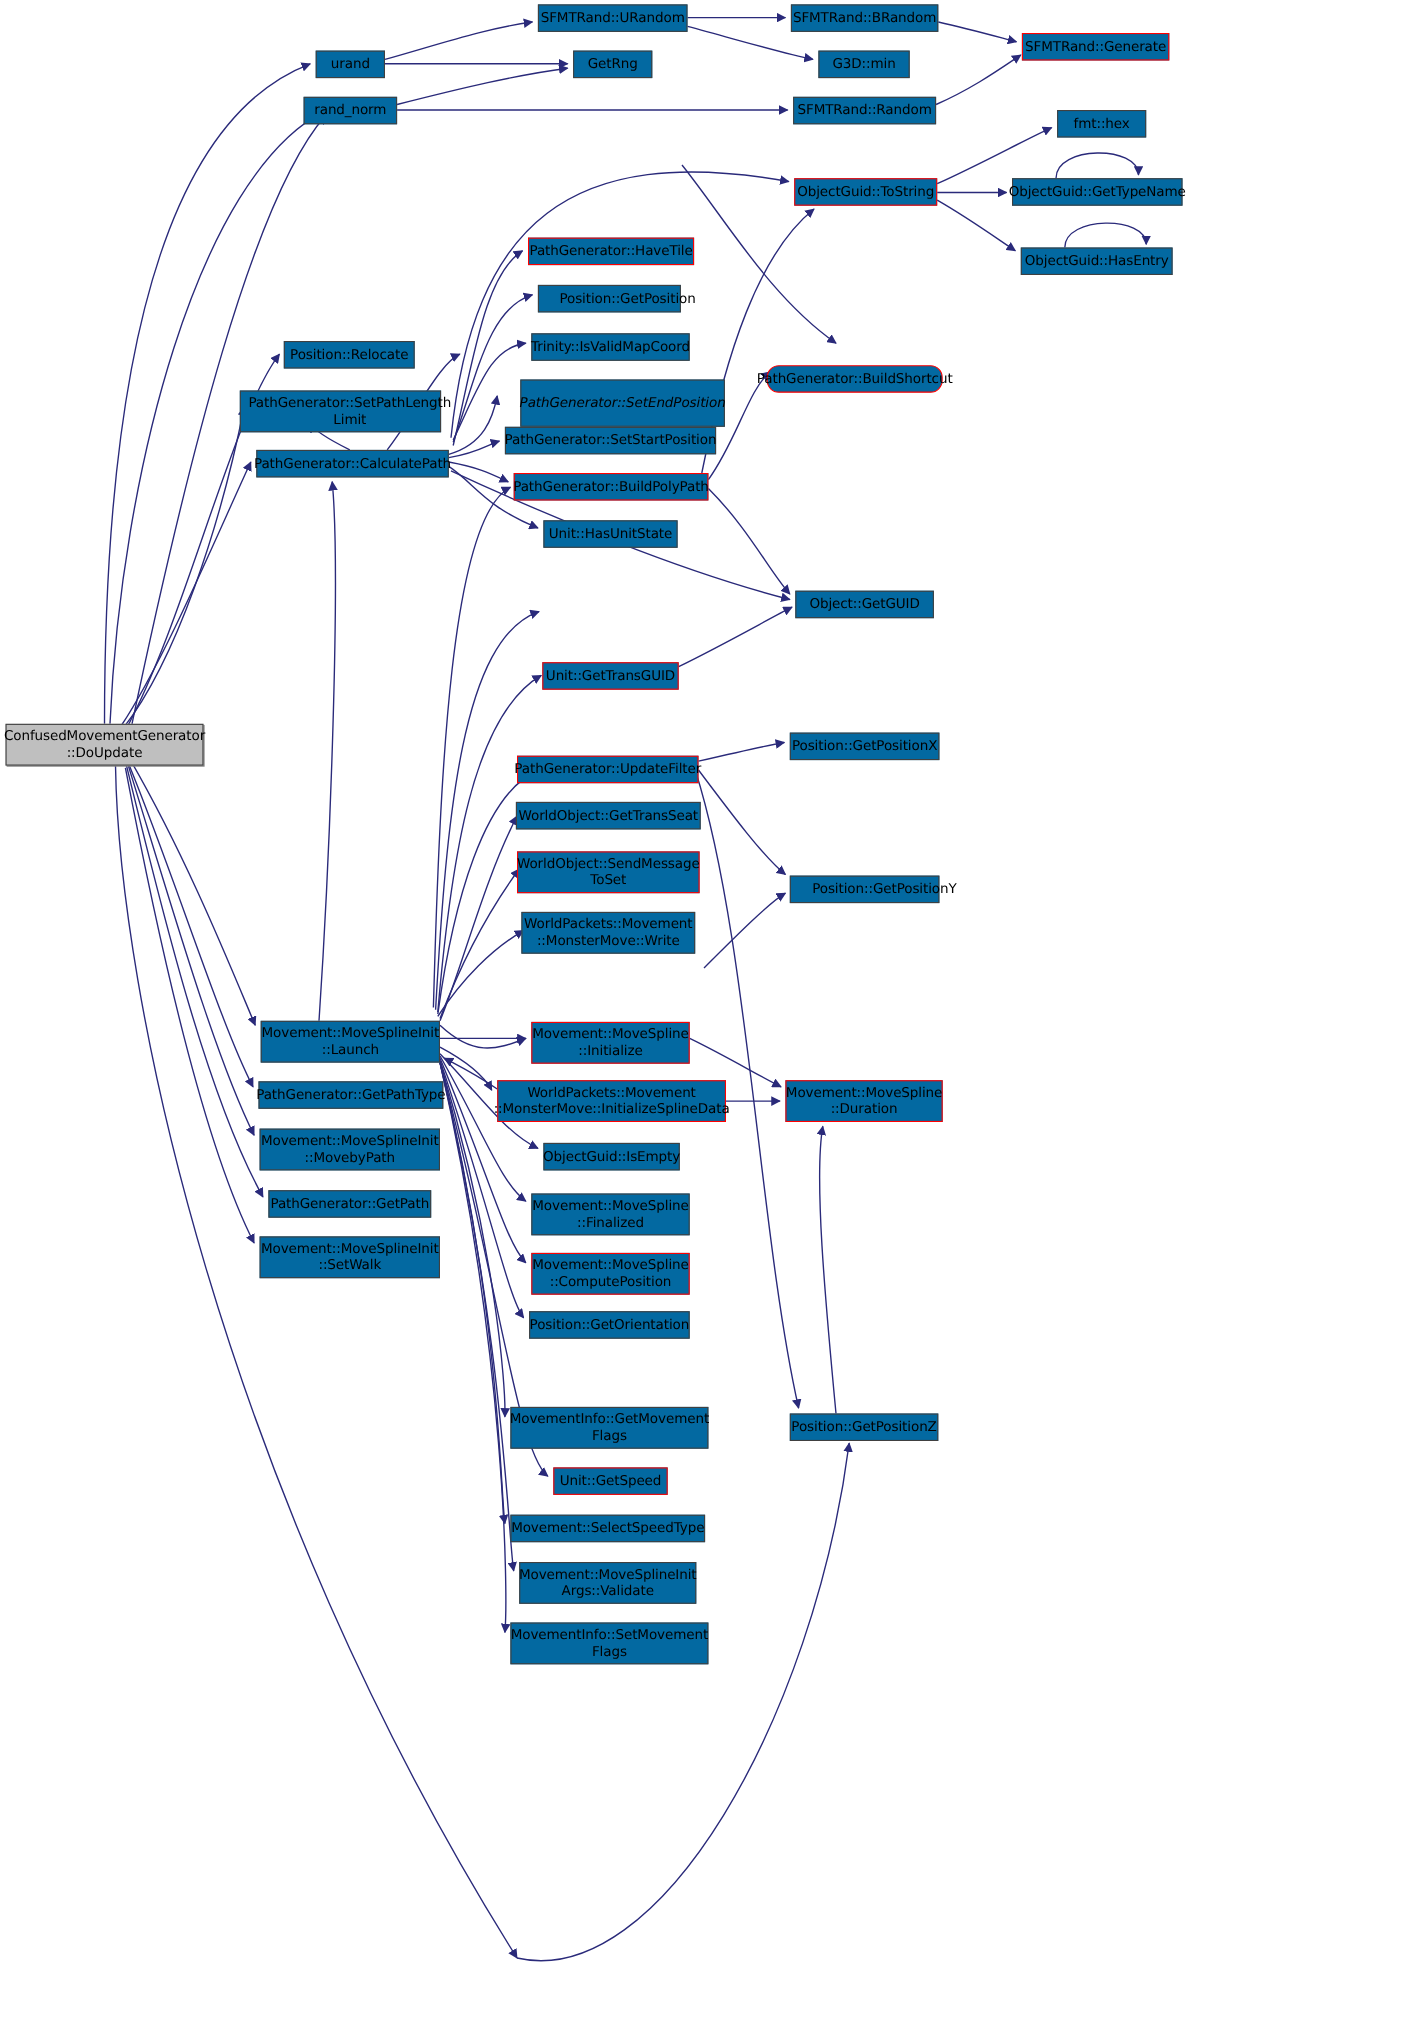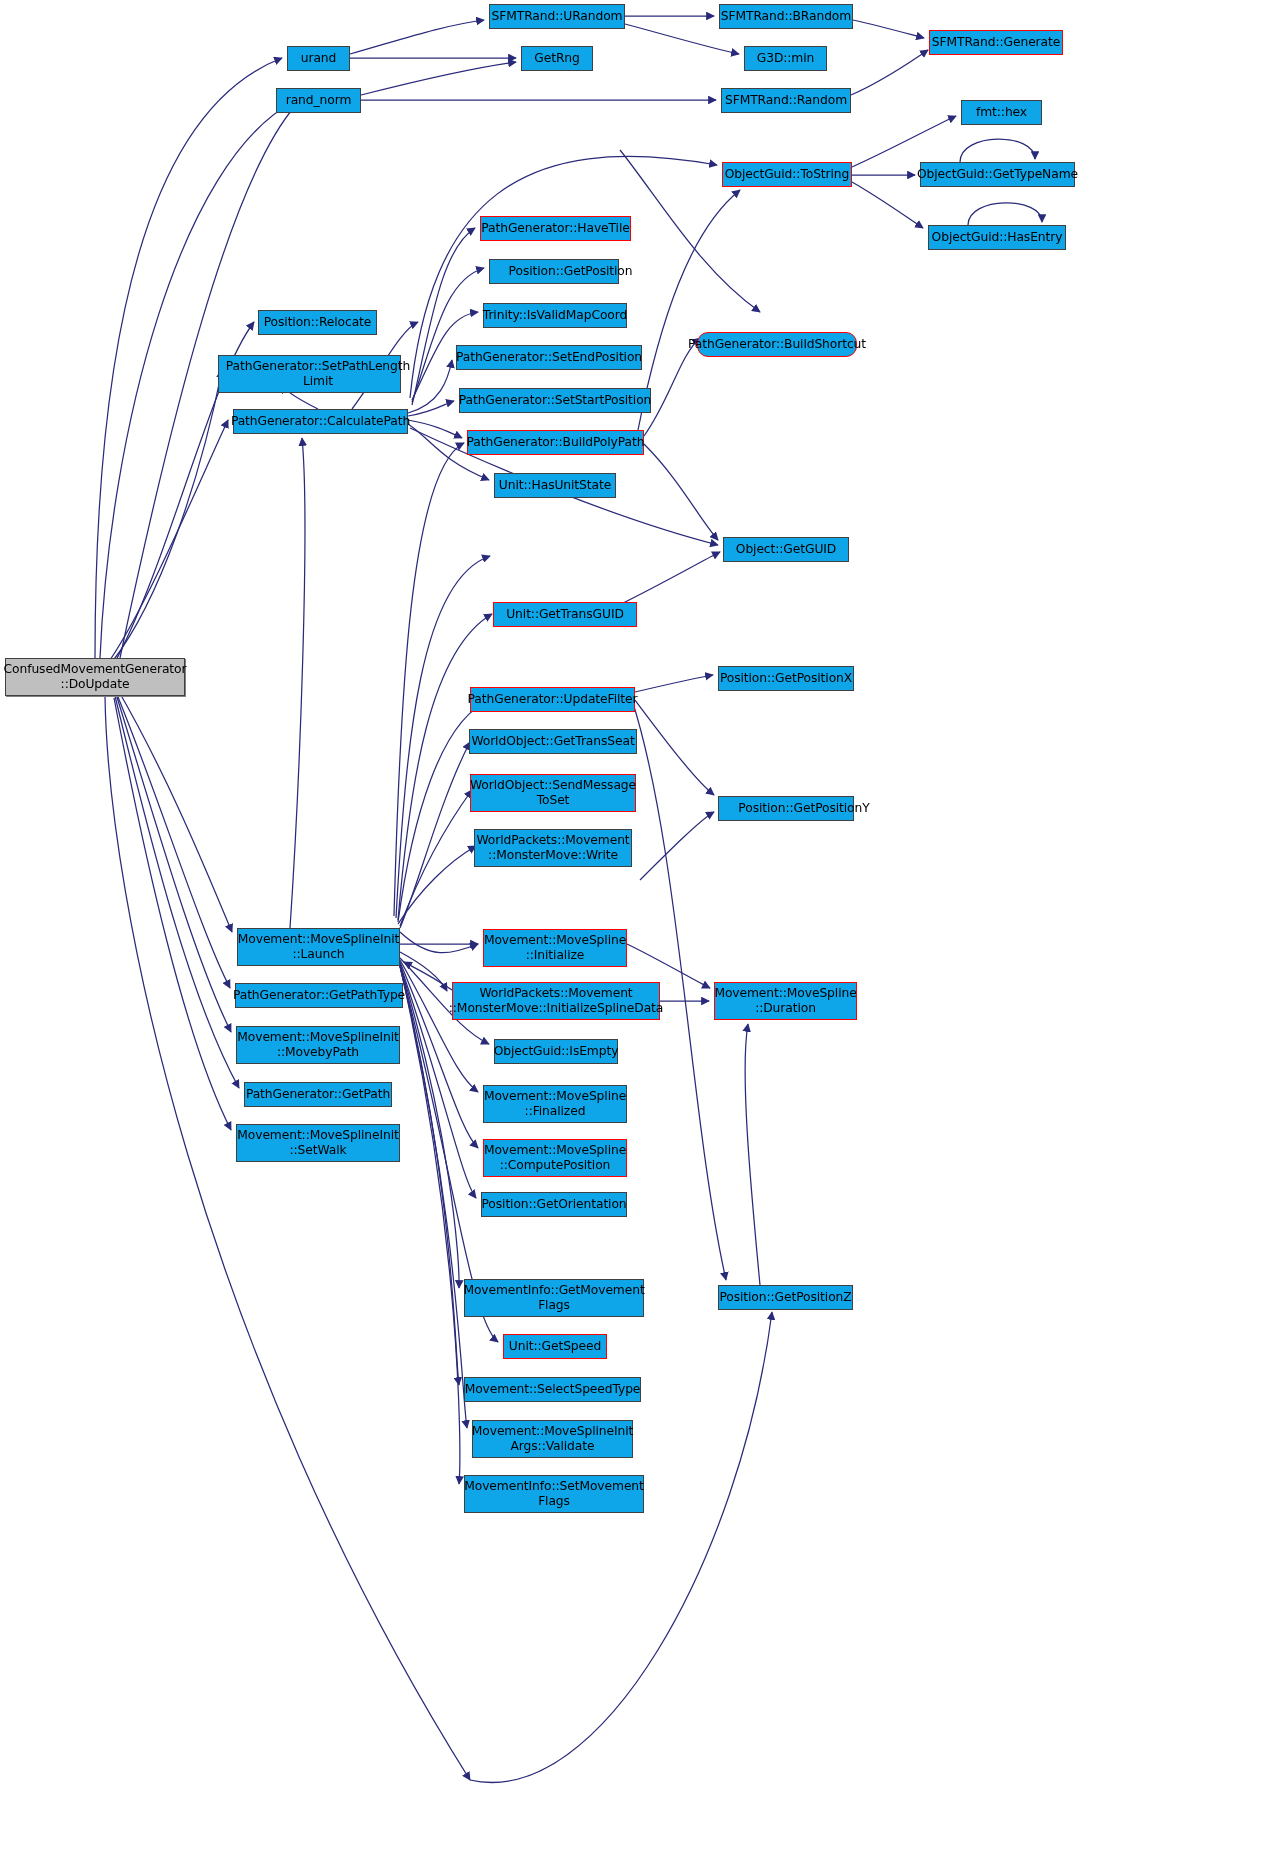--- a/index.html
+++ b/index.html
@@ -12,21 +12,21 @@
   }
   #edges{position:absolute;left:0;top:0;width:1280px;height:1858px;}
   .node{
     position:absolute;
     box-sizing:border-box;
     display:flex;align-items:center;justify-content:center;
     text-align:center;
     font-size:12.3px;
     line-height:1.22;
     color:#000000;
-    background:#0ea5e9;
+    background:#0369a1;
     border:1px solid #404040;
     white-space:pre-line;
     padding:0 3px;
     letter-spacing:-0.1px;
   }
   .node.red{border:1px solid #ff0000;}
   .node.root{
     background:#bfbfbf;
     border:1px solid #404040;
     box-shadow:1px 1px 0 #808080;
@@ -165,31 +165,31 @@
       <div class="node" style="left: 744px; top: 46px; width: 83px; height: 25px;">G3D::min</div>
       <div class="node red" style="left: 929px; top: 30px; width: 134px; height: 25px;">SFMTRand::Generate</div>
       <div class="node" style="left: 721px; top: 88px; width: 130px; height: 25px;">SFMTRand::Random</div>
       <div class="node" style="left: 961px; top: 100px; width: 81px; height: 25px;">fmt::hex</div>
       <div class="node red" style="left: 722px; top: 162px; width: 130px; height: 25px;">ObjectGuid::ToString</div>
       <div class="node" style="left: 920px; top: 162px; width: 155px; height: 25px;">ObjectGuid::GetTypeName</div>
       <div class="node" style="left: 928px; top: 225px; width: 138px; height: 25px;">ObjectGuid::HasEntry</div>
       <div class="node red" style="left: 480px; top: 216px; width: 151px; height: 25px;">PathGenerator::HaveTile</div>
       <div class="node" style="left: 489px; top: 259px; width: 130px; height: 25px; padding-left: 36px;">Position::GetPosition</div>
       <div class="node" style="left: 483px; top: 303px; width: 144px; height: 25px;">Trinity::IsValidMapCoord</div>
-      <div class="node" style="left: 456px; top: 345px; width: 186px; height: 25px;">PathGenerator::SetEndPosition</div>
+      <div class="node" style="left: 473px; top: 345px; width: 186px; height: 43px; font-style: italic;">PathGenerator::SetEndPosition</div>
       <div class="node" style="left: 459px; top: 388px; width: 192px; height: 25px;">PathGenerator::SetStartPosition</div>
       <div class="node red" style="left: 467px; top: 430px; width: 177px; height: 25px;">PathGenerator::BuildPolyPath</div>
       <div class="node" style="left: 494px; top: 473px; width: 122px; height: 25px;">Unit::HasUnitState</div>
       <div class="node red" style="left: 697px; top: 332px; width: 160px; height: 25px; border-radius: 11px;">PathGenerator::BuildShortcut</div>
       <div class="node" style="left: 258px; top: 310px; width: 119px; height: 25px;">Position::Relocate</div>
       <div class="node" style="left: 218px; top: 355px; width: 183px; height: 38px; padding-left: 20px;">PathGenerator::SetPathLength
 Limit</div>
       <div class="node" style="left: 233px; top: 409px; width: 175px; height: 25px;">PathGenerator::CalculatePath</div>
       <div class="node" style="left: 723px; top: 537px; width: 126px; height: 25px;">Object::GetGUID</div>
-      <div class="node red" style="left: 493px; top: 602px; width: 144px; height: 25px;">Unit::GetTransGUID</div>
+      <div class="node red" style="left: 493px; top: 602px; width: 124px; height: 25px;">Unit::GetTransGUID</div>
       <div class="node" style="left: 718px; top: 666px; width: 136px; height: 25px;">Position::GetPositionX</div>
       <div class="node red" style="left: 470px; top: 687px; width: 165px; height: 25px;">PathGenerator::UpdateFilter</div>
       <div class="node" style="left: 469px; top: 729px; width: 168px; height: 25px;">WorldObject::GetTransSeat</div>
       <div class="node red" style="left: 470px; top: 774px; width: 166px; height: 38px;">WorldObject::SendMessage
 ToSet</div>
       <div class="node" style="left: 474px; top: 829px; width: 158px; height: 38px;">WorldPackets::Movement
 ::MonsterMove::Write</div>
       <div class="node" style="left: 718px; top: 796px; width: 136px; height: 25px; padding-left: 39px;">Position::GetPositionY</div>
       <div class="node" style="left: 237px; top: 928px; width: 163px; height: 38px;">Movement::MoveSplineInit
 ::Launch</div>

